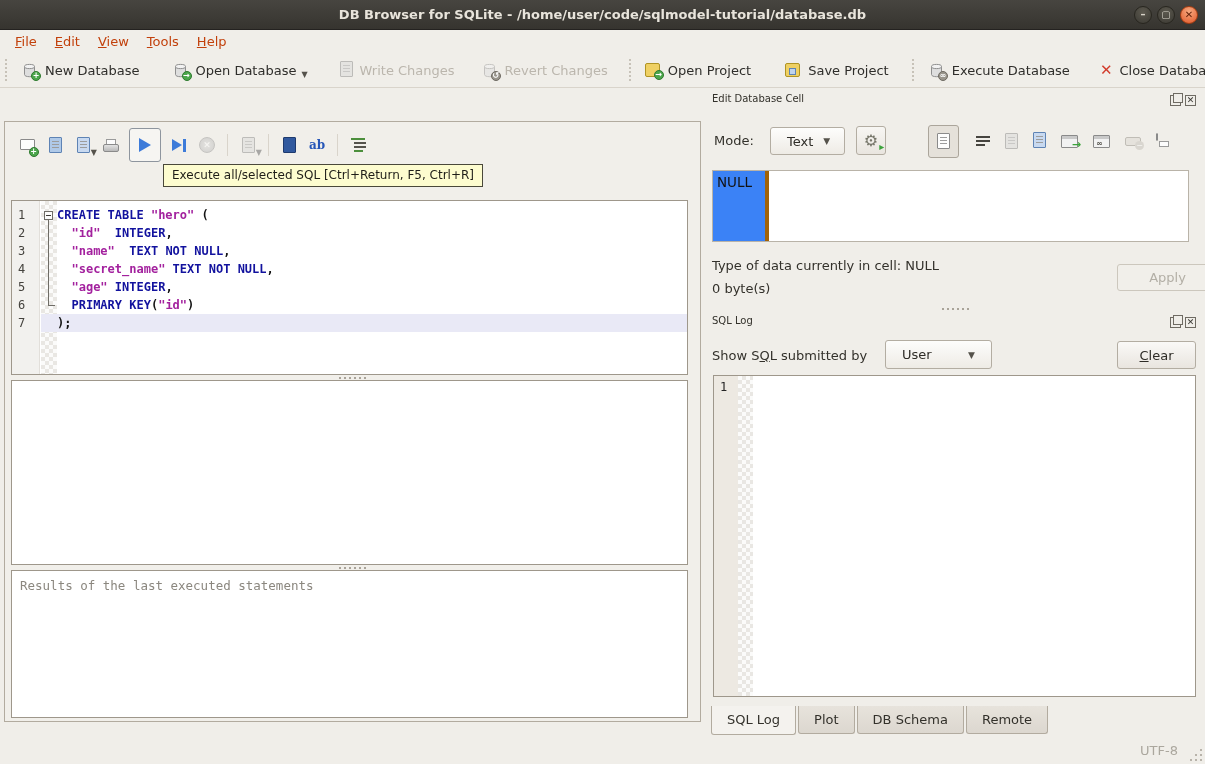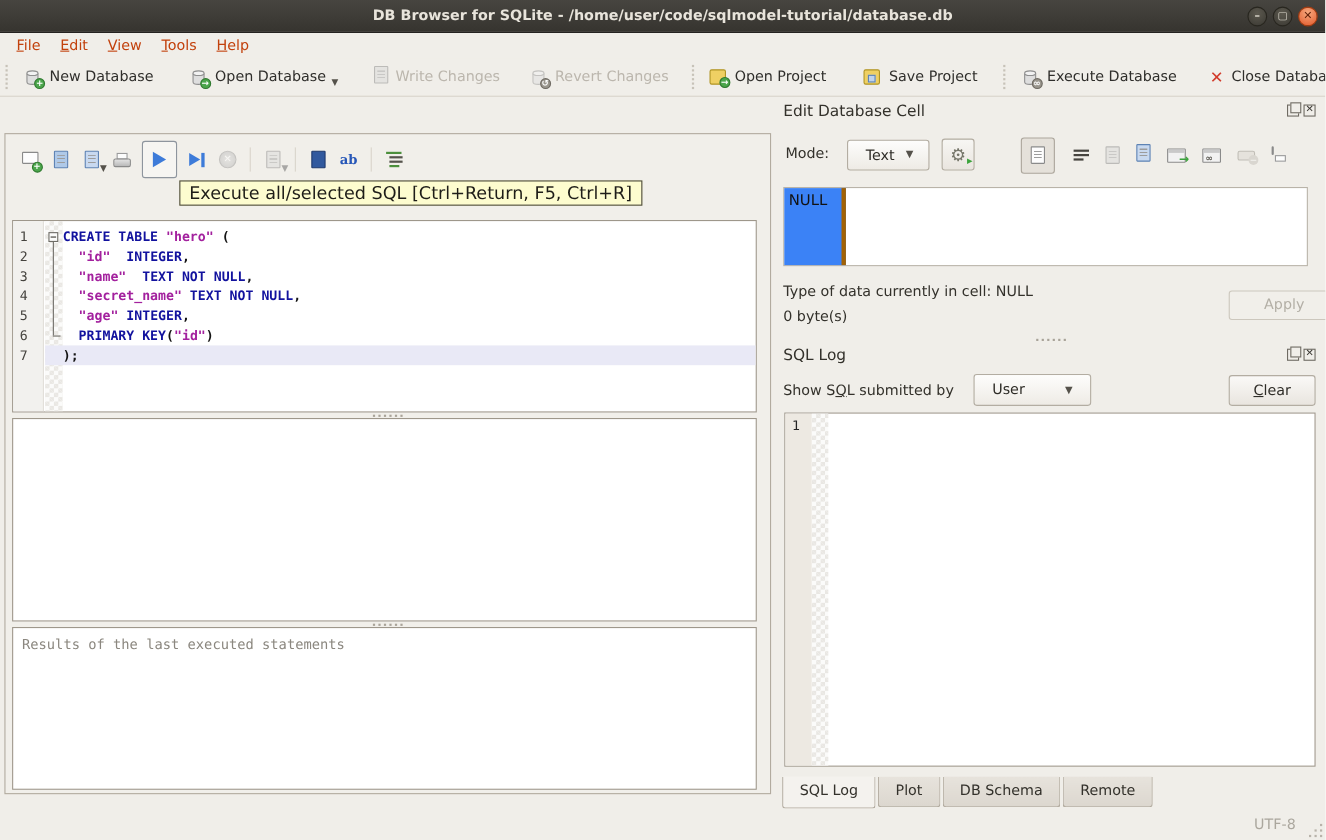--- a/index.html
+++ b/index.html
@@ -84,21 +84,21 @@
   .ab-ic { font-weight:bold; font-size:12px; color:#2757B8; font-family:"DejaVu Serif",serif; }
   .fmt-ic { display:flex; flex-direction:column; gap:2px; }
   .fmt-ic i { display:block; height:2px; background:#4C8F3C; }
   .fmt-ic i:nth-child(2){ width:12px; background:#55534C; margin-left:3px; }
   .fmt-ic i:nth-child(1){ width:14px; }
   .fmt-ic i:nth-child(3){ width:12px; margin-left:3px; background:#55534C; }
   .fmt-ic i:nth-child(4){ width:9px; margin-left:3px; }
 
   
   .tooltip { position:absolute; top:42px; left:158px; height:23px; line-height:21px;
-    background:var(--tooltip-bg); border:1px solid #4A483A; padding:0 8px; font-size:16px;
+    background:var(--tooltip-bg); border:1px solid #4A483A; padding:0 8px; font-size:12px;
     color:#1E1D18; white-space:nowrap; z-index:30; }
 
   
   .sqltab-bar { position:absolute; top:47px; left:6px; }
   .sqltab { height:31px; width:106px; background:#fdba74; border:1px solid #B2AB9F; border-bottom:none;
     border-radius:3px 3px 0 0; display:flex; align-items:center; gap:7px; padding:0 9px;margin-top:32px; }
   .sqltab .close-x { font-size:12px; color:#3A3833; font-weight:bold; }
   .ic-doc.mini { width:11px; height:14px; background:#EAF0F8; border-color:#7D8FA8; }
 
   
@@ -123,21 +123,21 @@
   .fold-tick { position:absolute; left:36px; top:104px; width:7px; height:1px; background:#6E6C66; z-index:3; }
 
   .dots-h { position:absolute; left:0; right:0; height:5px; display:flex; align-items:center;
     justify-content:center; gap:3px; }
   .dots-h i { width:2px; height:2px; background:#A9A399; }
   .pane { position:absolute; left:6px; width:677px; background:#fff; border:1px solid #9E978B; }
   .results-text { padding:7px 8px; font-family:"DejaVu Sans Mono",monospace; font-size:12.5px;
     color:#8B877F; font-weight:normal; }
 
   
-  .dock-title { position:absolute; color:#33312B; font-size:14px; }
+  .dock-title { position:absolute; color:#33312B; font-size:10px; }
   .dock-btns { position:absolute; display:flex; gap:4px; }
   .float-ic { width:11px; height:11px; border:1px solid #6F6B63; position:relative; background:#F0EEE9; }
   .float-ic::after { content:""; position:absolute; left:2px; top:-3px; width:8px; height:8px;
     border:1px solid #6F6B63; background:#F0EEE9; }
   .close-ic { width:11px; height:11px; border:1px solid #6F6B63; color:#3A3833; font-size:9px;
     line-height:9px; text-align:center; font-weight:bold; }
   .label { position:absolute; color:#33312B; }
   .combo { position:absolute; display:flex; align-items:center; justify-content:space-between;
     height:28px; padding:0 16px; background:linear-gradient(#FDFDFC,#EEEBE5);
     border:1px solid #B3ADA2; border-radius:3px; color:#2E2C27; }

